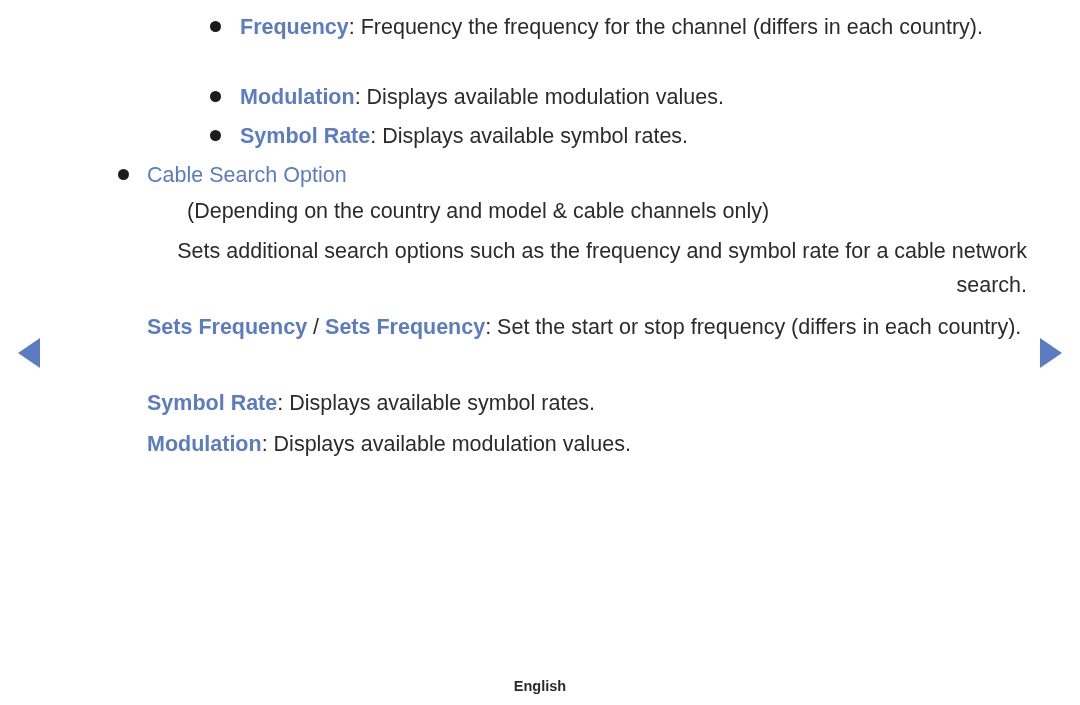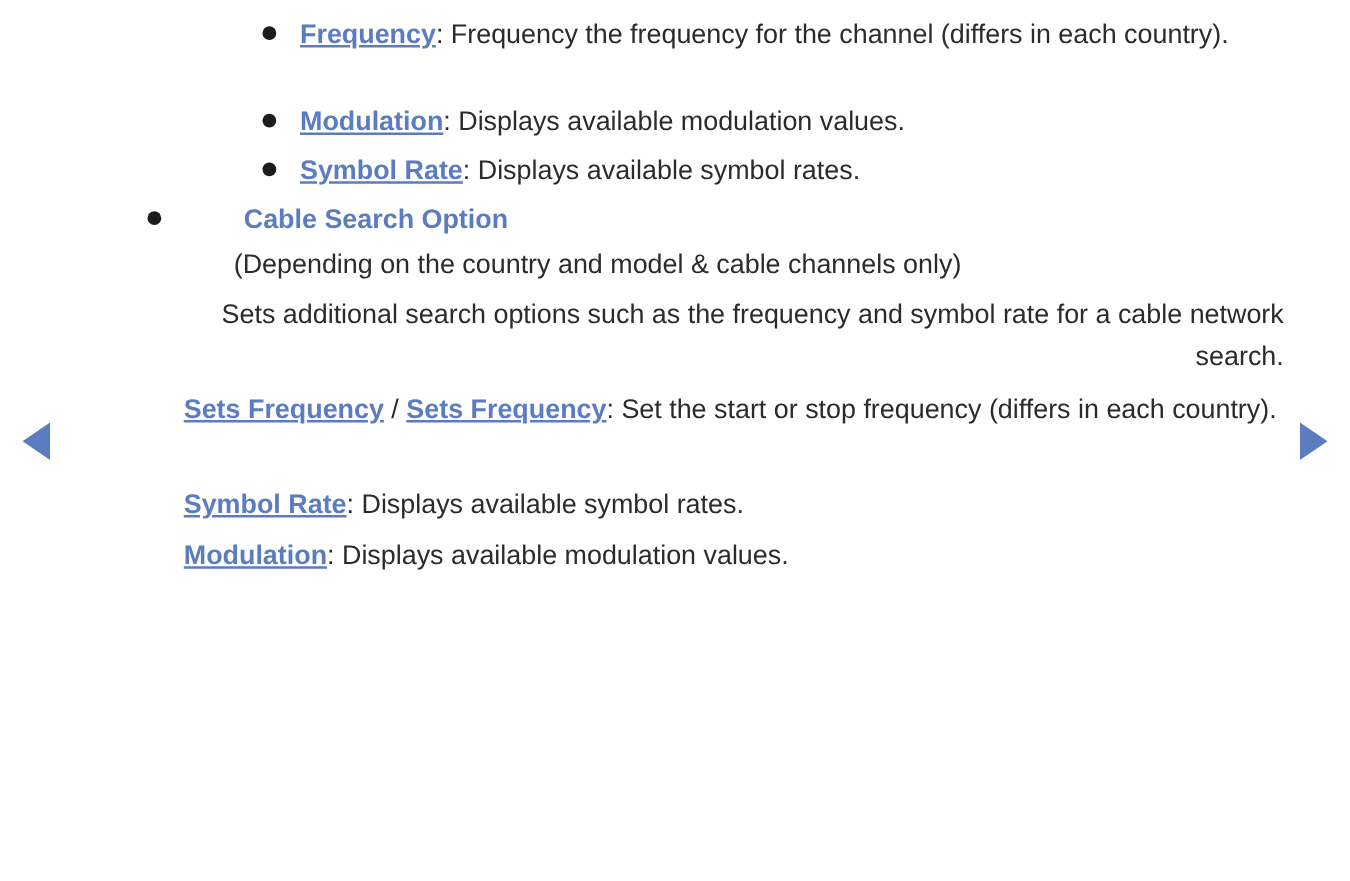--- a/index.html
+++ b/index.html
@@ -90,26 +90,24 @@
 
   
   .para {
     left: 147px;
     width: 880px;
   }
 
   .term {
     color: #5b7cc0;
     font-weight: 700;
-    text-decoration: underline;
   }
   .heading {
     color: #5b7cc0;
-    font-weight: 700;
-    margin-left: 48px;
+    font-weight: 400;
   }
   .sep {
     color: #2b2b2b;
     font-weight: 400;
   }
 
   
   .footer {
     position: absolute;
     left: 0;
@@ -159,14 +157,15 @@
     <div class="blk para" style="top: 386px;">
       <span class="term">Symbol Rate</span><span>: Displays available symbol rates.</span>
     </div>
 
     <div class="blk para" style="top: 427px;">
       <span class="term">Modulation</span><span>: Displays available modulation values.</span>
     </div>
 
   </div>
 
+  <div class="footer">English</div>
 
 </div>
 
 </body></html>

